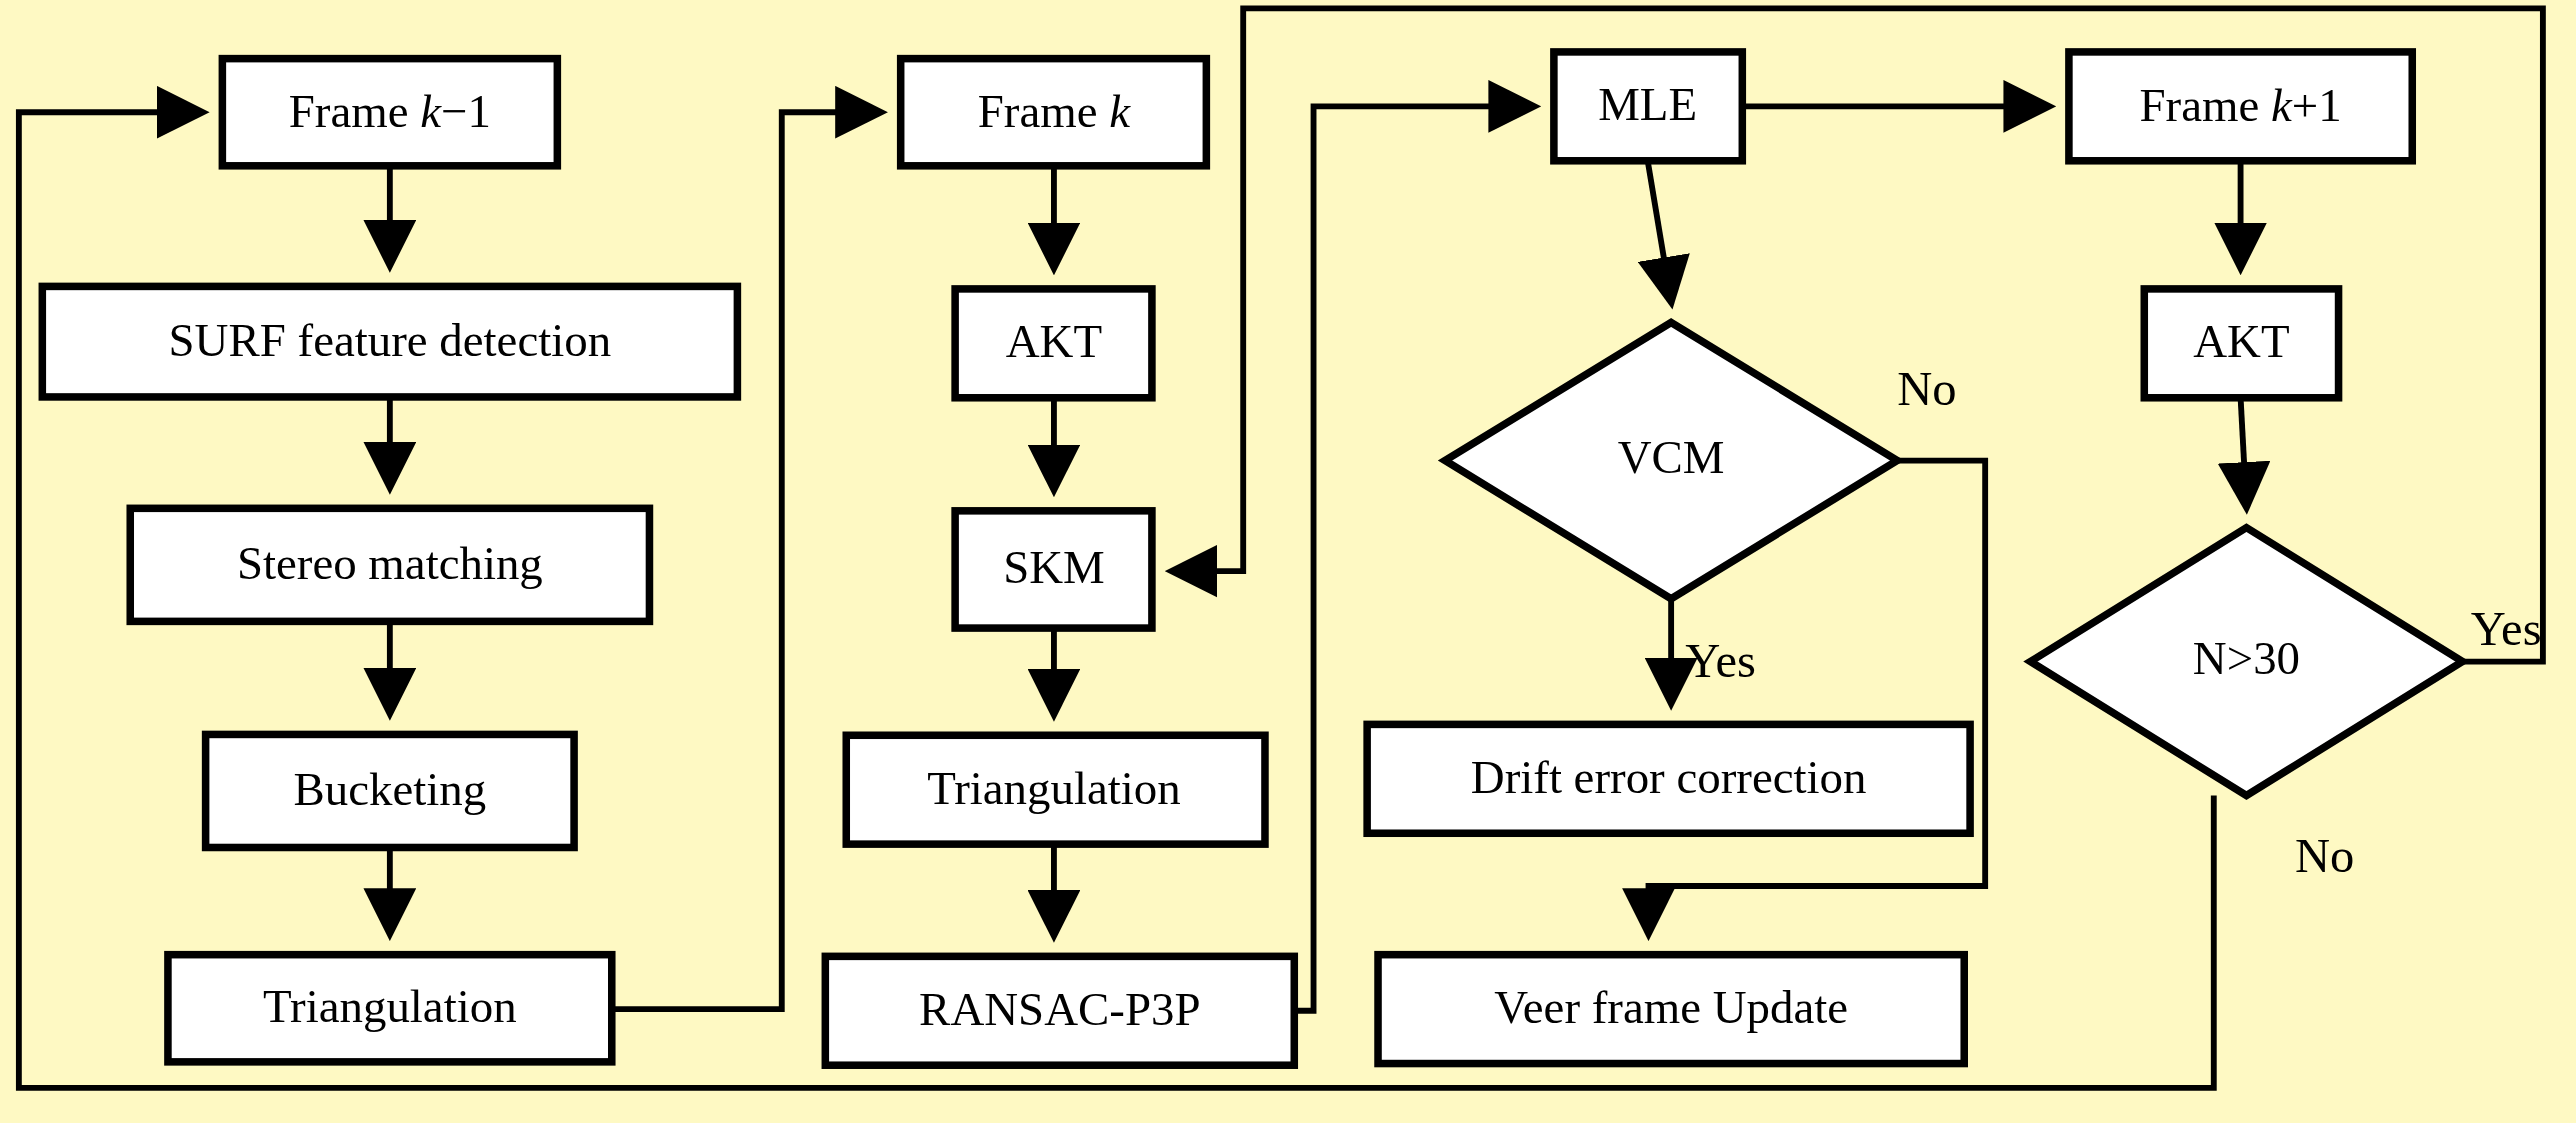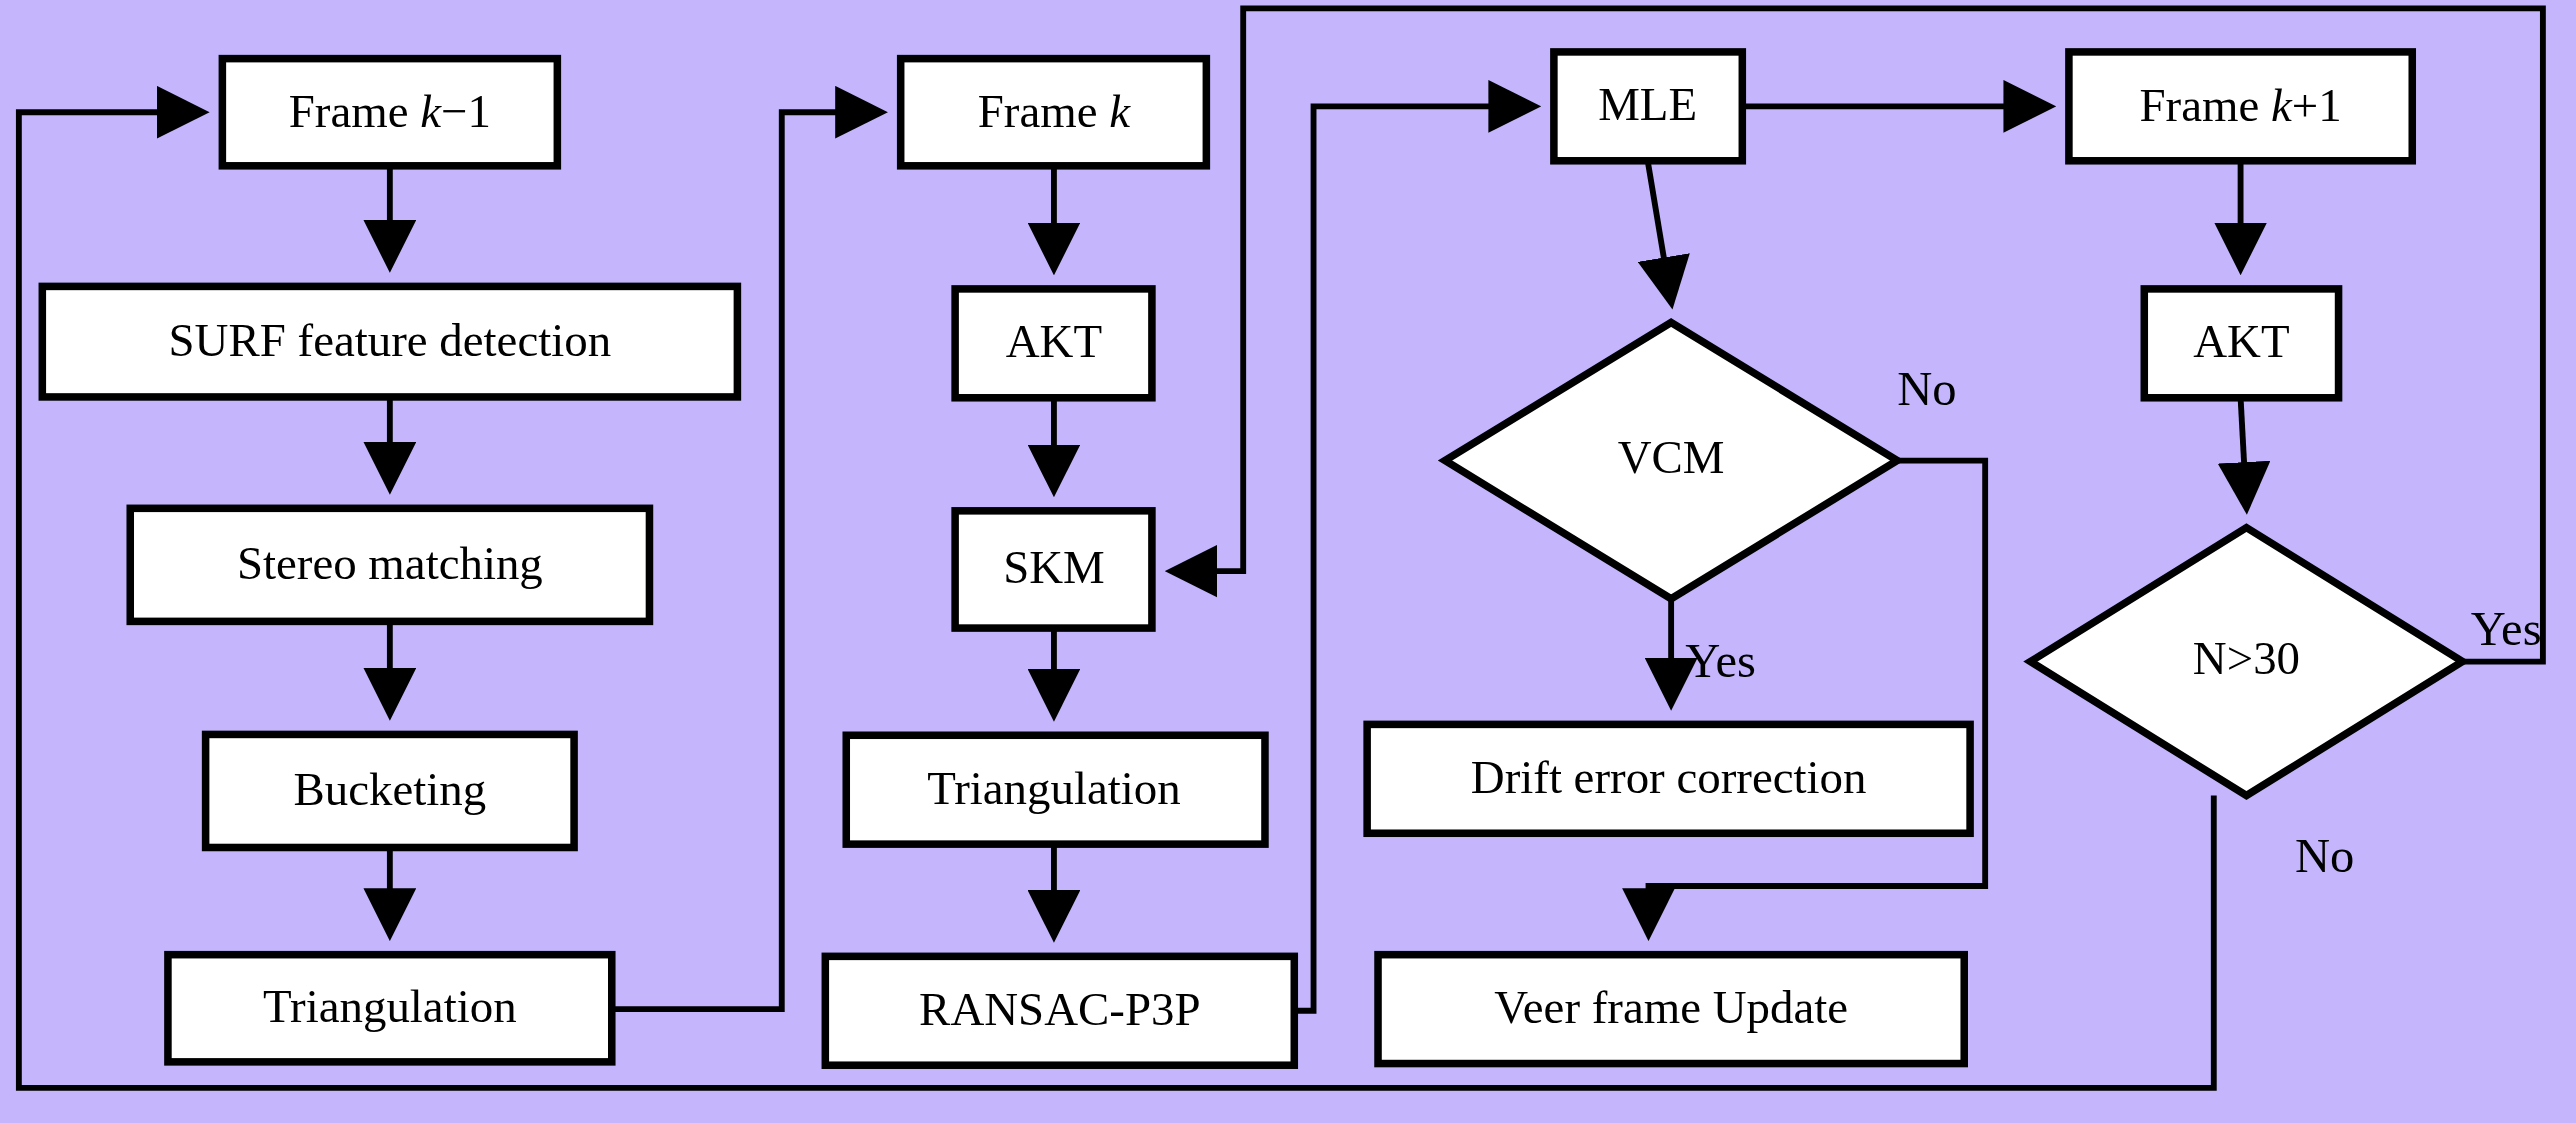--- a/index.html
+++ b/index.html
@@ -4,21 +4,21 @@
 <style>
   html, body {
     margin: 0;
     padding: 0;
     background: #ffffff;
   }
   #canvas-wrap {
     position: relative;
     width: 2576px;
     height: 1123px;
-    background: #c4b5fd;
+    background: #fef9c3;
     font-family: "Liberation Serif", "DejaVu Serif", serif;
   }
   svg.flow {
     position: absolute;
     left: 0;
     top: 0;
     width: 2576px;
     height: 1123px;
   }
   .node-rect {

